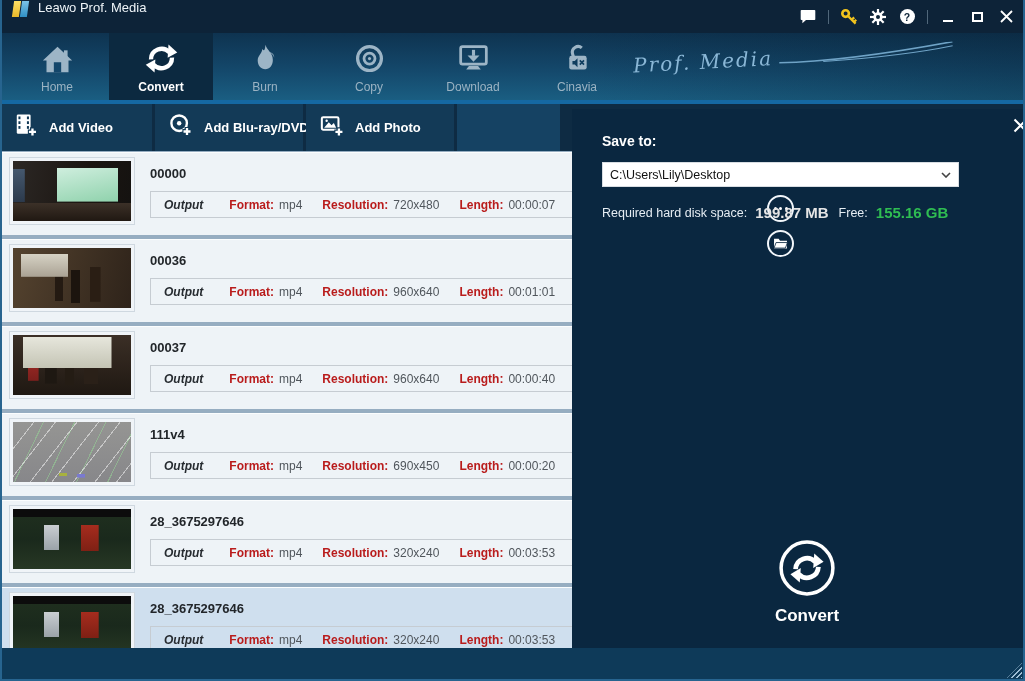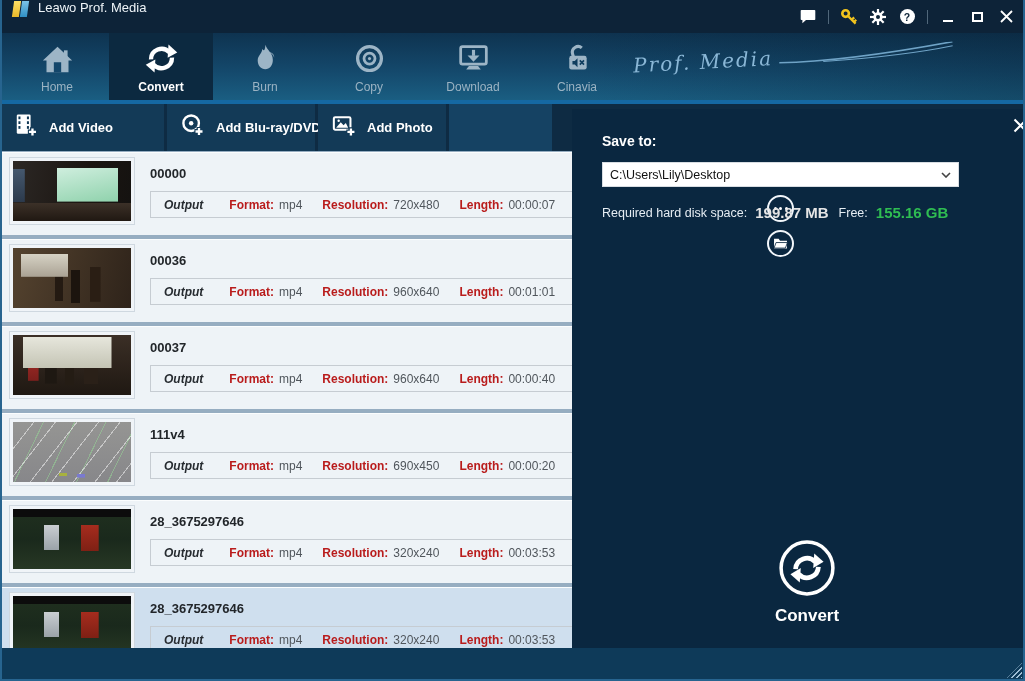--- a/index.html
+++ b/index.html
@@ -37,23 +37,23 @@
   .tab.active{background:#0c2940;}
   .tab.active .tab-label{color:#fff;font-weight:bold;}
   .brand{position:absolute;right:70px;top:12px;text-align:center;transform:rotate(-3deg);}
   .brand-text{font-family:"DejaVu Serif",serif;font-style:italic;font-size:20px;letter-spacing:2px;color:#8ab7d6;}
   .blueline{position:absolute;left:0;top:100px;width:1025px;height:4px;background:#1568a2;}
 
   
   .toolbar{position:absolute;left:0;top:104px;width:1025px;height:47px;background:#0e2b43;display:flex;}
   .tool-btn{height:47px;display:flex;align-items:center;gap:11px;background:#133a57;padding:0 14px;margin-right:3px;cursor:pointer;}
   .tool-btn .tool-label{color:#fff;font-size:13px;font-weight:bold;white-space:nowrap;}
-  .tool-btn.b1{width:164px;}
+  .tool-btn.b1{width:152px;}
   .tool-btn.b2{width:148px;}
-  .tool-btn.b3{width:128px;}
+  .tool-btn.b3{width:148px;}
   .tool-fill{width:103px;height:47px;background:#154263;}
 
   
   .list{position:absolute;left:0;top:151px;width:1025px;height:497px;background:#96adc1;overflow:hidden;padding-top:1px;}
   .row{position:relative;height:83px;margin-bottom:4px;background:#eef3f7;border-top:1px solid #fbfdfe;}
   .row.selected{background:#cfdfee;}
   .thumb{position:absolute;left:10px;top:5px;width:124px;height:66px;border:3px solid #f0f4f8;outline:1px solid #cfd8e0;}
   .t1{background:
       linear-gradient(168deg,#cfeede,#8fd2ac) no-repeat 78% 26%/52% 56%,
       linear-gradient(#45586e,#2c3a4c) no-repeat 0% 30%/10% 55%,

